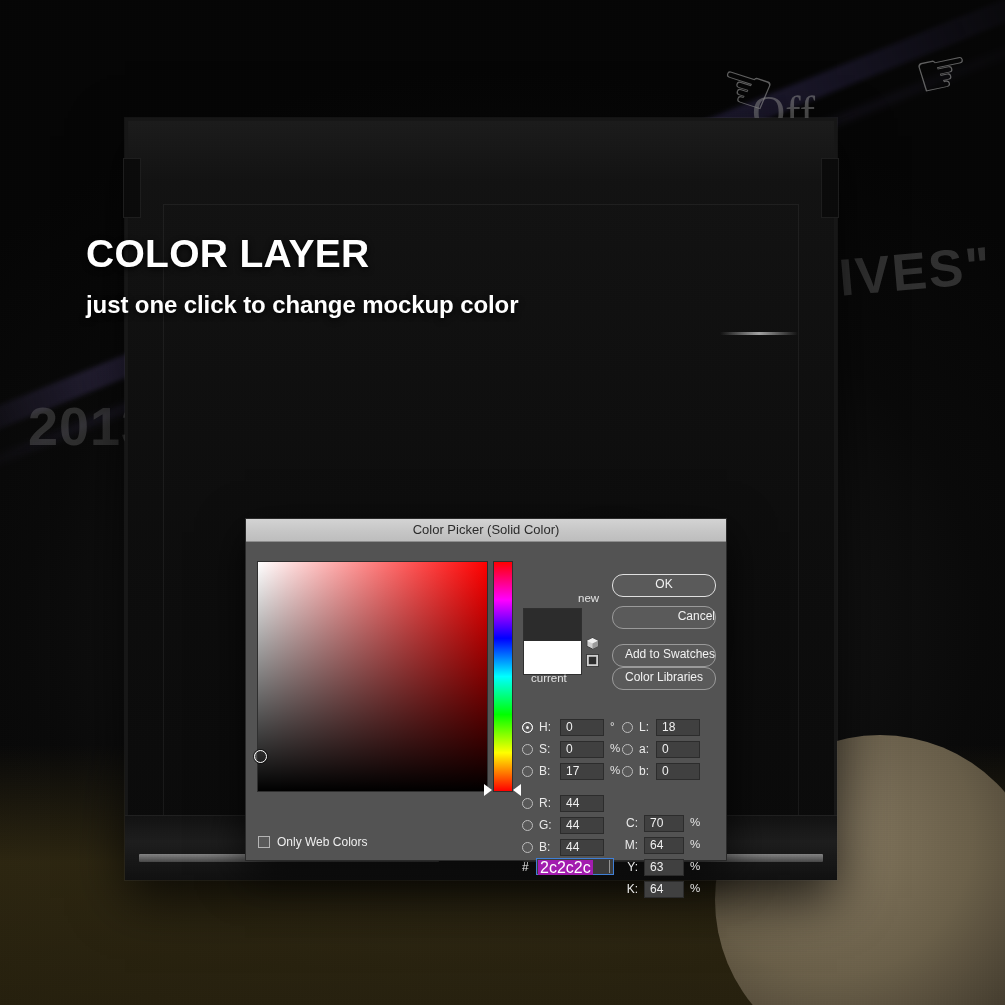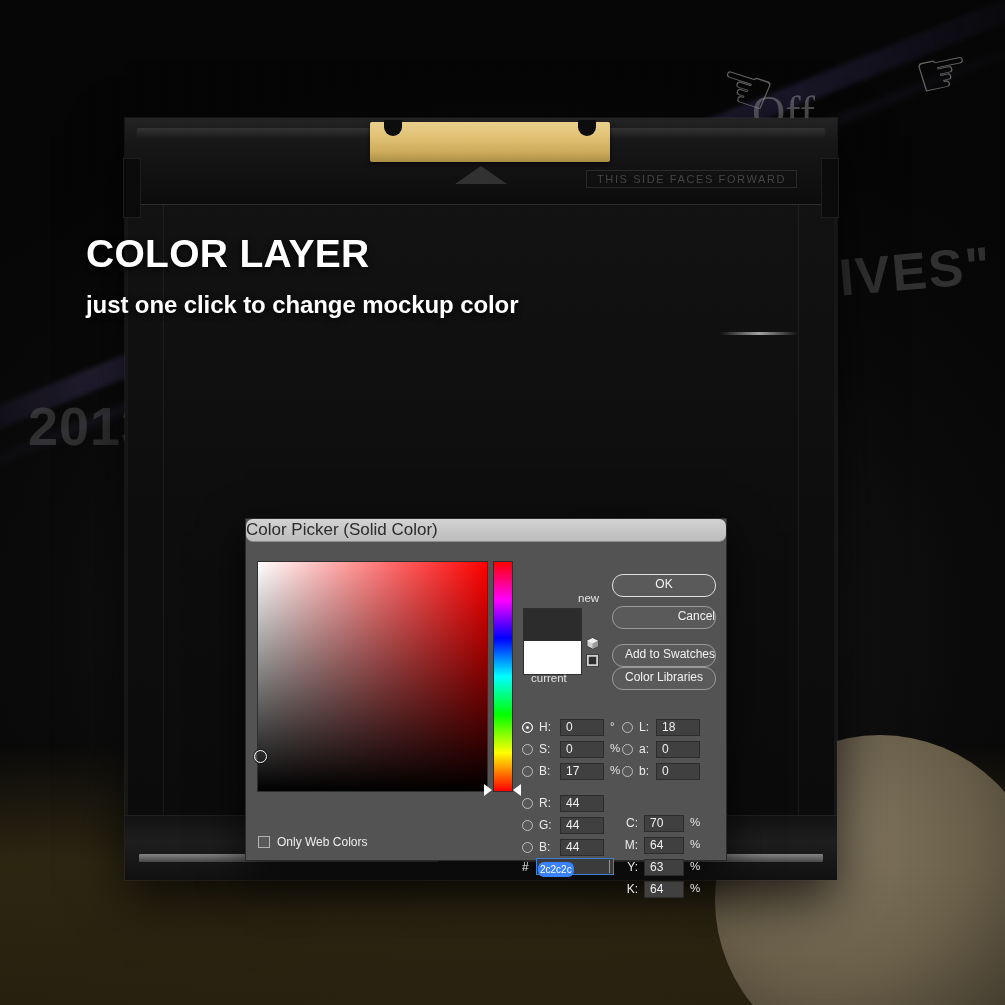--- a/index.html
+++ b/index.html
@@ -169,26 +169,25 @@
   
   #picker{
     position:absolute;left:245px;top:518px;width:480px;height:341px;z-index:20;
     background:#535353;
     border:1px solid #2a2a2a;
     box-shadow:0 14px 42px rgba(0,0,0,.72);
     font-family:"Liberation Sans", sans-serif;
     color:#e8e8e8;
   }
   .pk-title{
-    height:22px;line-height:22px;text-align:left;
+    height:22px;line-height:22px;text-align:center;
     background:linear-gradient(180deg,#d3d3d3 0%,#c6c6c6 55%,#bdbdbd 100%);
-    color:#2b2b2b;font-size:17px;
+    color:#2b2b2b;font-size:13px;
     border-bottom:1px solid #8d8d8d;
     user-select:none;
-    border-radius:7px;
   }
   .pk-body{position:relative;height:319px;}
 
   
   .sb-field{
     position:absolute;left:11px;top:19px;width:229px;height:229px;
     border:1px solid #2f2f2f;
     background:
       linear-gradient(180deg, rgba(0,0,0,0) 0%, rgba(0,0,0,1) 100%),
       linear-gradient(90deg, #ffffff 0%, #ff0000 100%);
@@ -262,22 +261,22 @@
   .fields-cmyk .funit{left:68px;}
 
   
   .hexrow{position:absolute;left:276px;top:316px;}
   .hex-hash{position:absolute;left:0;top:2px;font-size:12px;color:#eaeaea;}
   .hex-input{
     position:absolute;left:14px;top:0;width:78px;height:17px;
     background:#3b3b3b;border:1px solid #3f7fd6;box-sizing:border-box;
   }
   .hex-sel{
-    display:inline-block;background:#3b82f6;color:#ffffff;font-size:10px;line-height:15px;
-    padding:0 2px;margin:0 0 0 1px;border-radius:6px;
+    display:inline-block;background:#a21caf;color:#ffffff;font-size:16px;line-height:15px;
+    padding:0 2px;margin:0 0 0 1px;
   }
   .caret{position:absolute;right:3px;top:1px;width:1px;height:13px;background:#cfcfcf;opacity:.6;}
 
   
   .webrow{position:absolute;left:12px;top:293px;}
   .cbox{
     position:absolute;left:0;top:1px;width:12px;height:12px;
     border:1px solid #b4b4b4;background:#5a5a5a;box-sizing:border-box;
   }
   .cblabel{position:absolute;left:19px;top:0;font-size:12px;color:#eeeeee;white-space:nowrap;}
@@ -298,26 +297,20 @@
   <div class="ghost ghost-2013">2013©</div>
   <div class="ghost ghost-off">Off</div>
 
   <div class="hand hand-a">☜</div>
   <div class="hand hand-b">☜</div>
 
   <div class="holder">
     <div class="holder-body"></div>
     <div class="holder-window"></div>
     <div class="gold-circle"></div>
-    <div class="holder-topbar">
-      <div class="holder-lip"></div>
-      <div class="gold-tab"></div>
-      <div class="arrow-mark"></div>
-      <div class="faces-forward">THIS SIDE FACES FORWARD</div>
-    </div>
     <div class="side-notch notch-l"></div>
     <div class="side-notch notch-r"></div>
     <div class="hl-line hl-1"></div>
     <div class="holder-footbar">
       <div class="foot-arc"></div>
       <div class="foot-plate fp-1"></div>
       <div class="foot-plate fp-2"></div>
     </div>
   </div>
 

